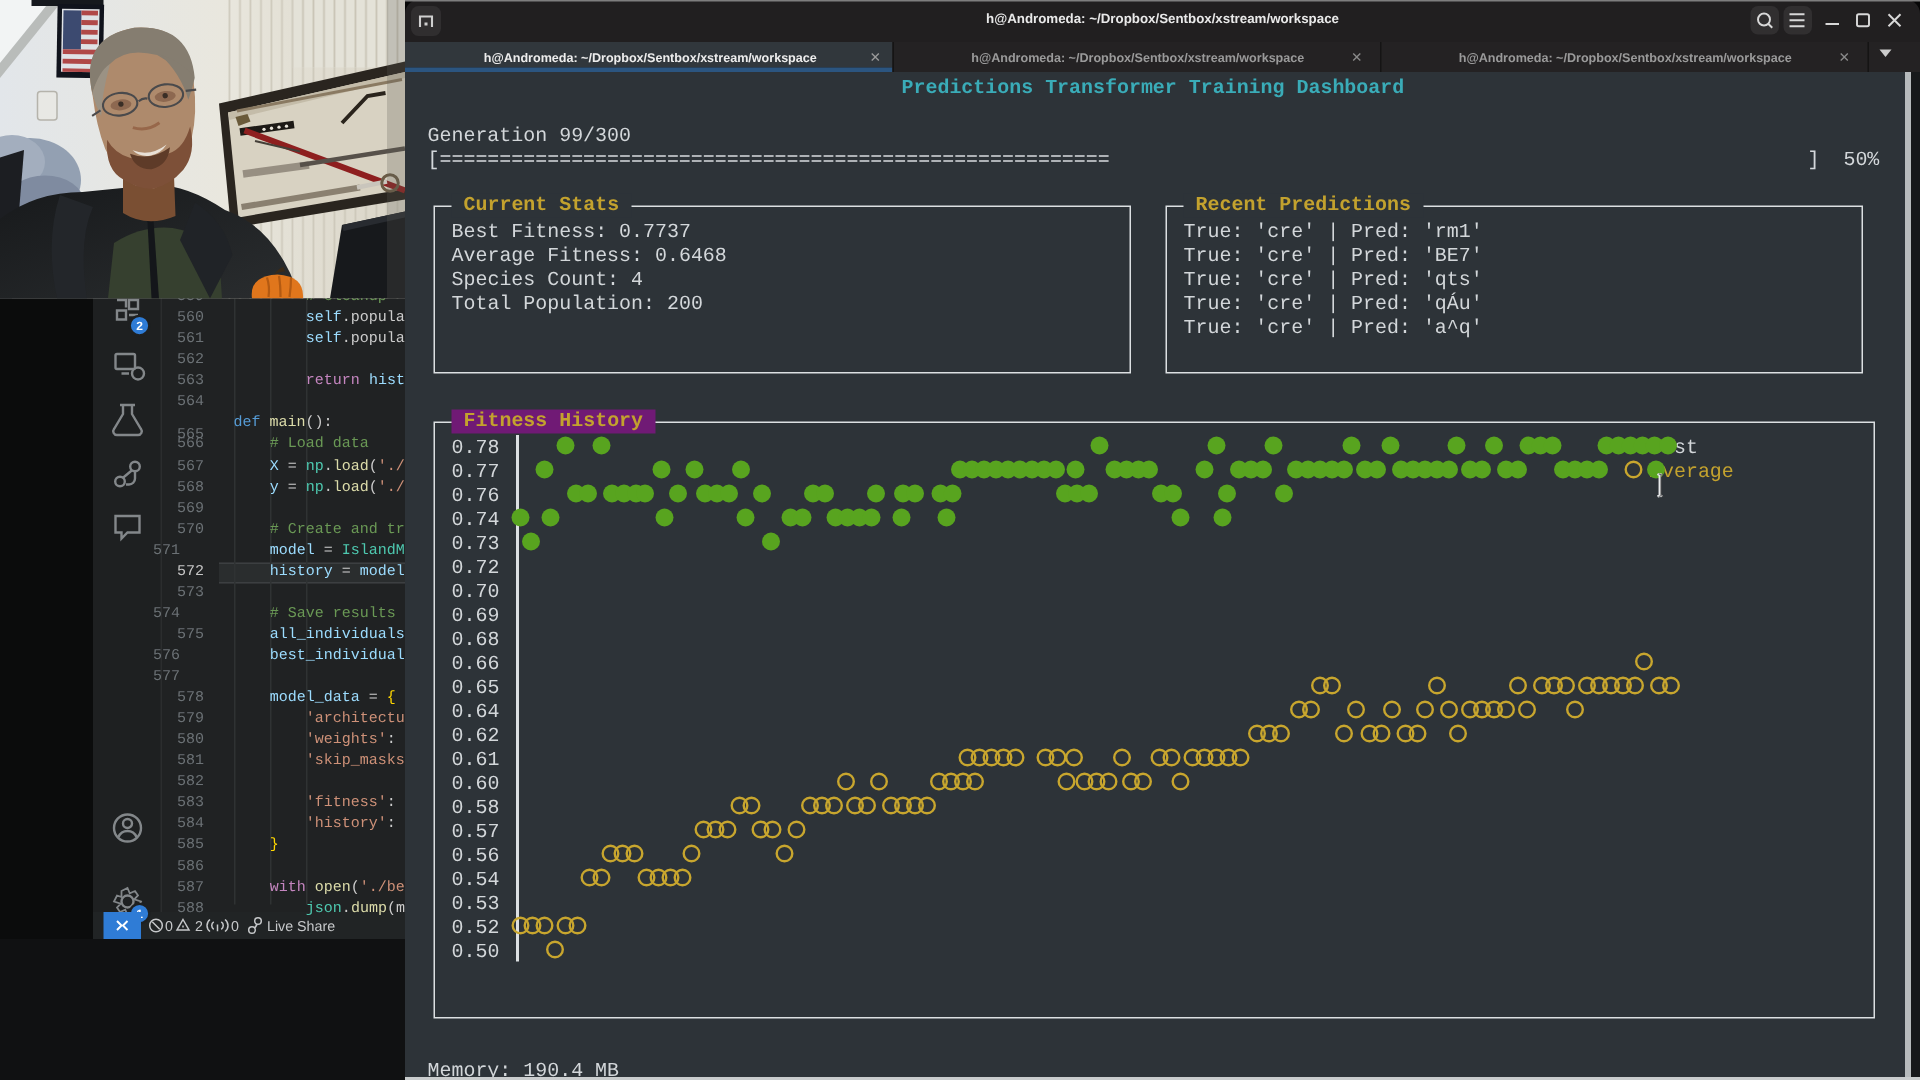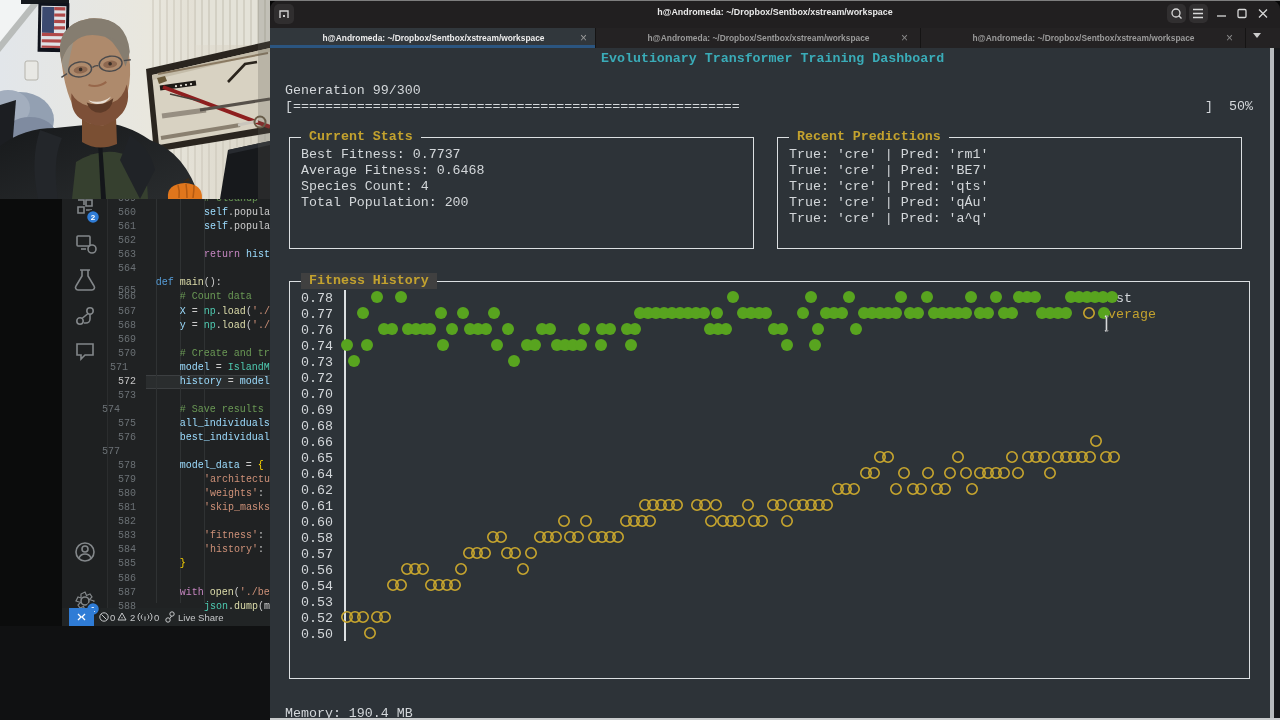--- a/index.html
+++ b/index.html
@@ -62,38 +62,38 @@
 <div class="crow" style="left:203.9px;top:206.2px"><span style="color:#9cdcfe">self</span><span style="color:#cccccc">.population[i] = n</span></div>
 <div class="crow" style="left:102px;top:220.2px;width:34px;text-align:right;color:#6b7175">561</div>
 <div class="crow" style="left:203.9px;top:220.2px"><span style="color:#9cdcfe">self</span><span style="color:#cccccc">.population[j] = n</span></div>
 <div class="crow" style="left:102px;top:234.2px;width:34px;text-align:right;color:#6b7175">562</div>
 <div class="crow" style="left:102px;top:248.3px;width:34px;text-align:right;color:#6b7175">563</div>
 <div class="crow" style="left:203.9px;top:248.3px"><span style="color:#c586c0">return</span><span style="color:#ccc"> </span><span style="color:#9cdcfe">history</span></div>
 <div class="crow" style="left:102px;top:262.4px;width:34px;text-align:right;color:#6b7175">564</div>
 <div class="crow" style="left:102px;top:284px;width:34px;text-align:right;color:#6b7175">565</div>
 <div class="crow" style="left:155.7px;top:276.4px"><span style="color:#569cd6">def</span><span style="color:#ccc"> </span><span style="color:#dcdcaa">main</span><span style="color:#cccccc">():</span></div>
 <div class="crow" style="left:102px;top:290.4px;width:34px;text-align:right;color:#6b7175">566</div>
-<div class="crow" style="left:179.8px;top:290.4px"><span style="color:#6a9955"># Count data</span></div>
+<div class="crow" style="left:179.8px;top:290.4px"><span style="color:#6a9955"># Load data</span></div>
 <div class="crow" style="left:102px;top:304.5px;width:34px;text-align:right;color:#6b7175">567</div>
 <div class="crow" style="left:179.8px;top:304.5px"><span style="color:#9cdcfe">X</span><span style="color:#cccccc"> = </span><span style="color:#4ec9b0">np</span><span style="color:#cccccc">.</span><span style="color:#dcdcaa">load</span><span style="color:#cccccc">(</span><span style="color:#ce9178">'./X.npy'</span></div>
 <div class="crow" style="left:102px;top:318.6px;width:34px;text-align:right;color:#6b7175">568</div>
 <div class="crow" style="left:179.8px;top:318.6px"><span style="color:#9cdcfe">y</span><span style="color:#cccccc"> = </span><span style="color:#4ec9b0">np</span><span style="color:#cccccc">.</span><span style="color:#dcdcaa">load</span><span style="color:#cccccc">(</span><span style="color:#ce9178">'./y.npy'</span></div>
 <div class="crow" style="left:102px;top:332.6px;width:34px;text-align:right;color:#6b7175">569</div>
 <div class="crow" style="left:102px;top:346.6px;width:34px;text-align:right;color:#6b7175">570</div>
 <div class="crow" style="left:179.8px;top:346.6px"><span style="color:#6a9955"># Create and train</span></div>
-<div class="crow" style="left:102px;top:360.7px;width:34px;text-align:center;color:#6b7175">571</div>
+<div class="crow" style="left:102px;top:360.7px;width:34px;text-align:left;color:#6b7175">571</div>
 <div class="crow" style="left:179.8px;top:360.7px"><span style="color:#9cdcfe">model</span><span style="color:#cccccc"> = </span><span style="color:#4ec9b0">IslandModel</span><span style="color:#cccccc">(</span></div>
 <div class="crow" style="left:102px;top:374.8px;width:34px;text-align:right;color:#c6c6c6">572</div>
 <div class="crow" style="left:179.8px;top:374.8px"><span style="color:#9cdcfe">history</span><span style="color:#cccccc"> = </span><span style="color:#9cdcfe">model</span><span style="color:#cccccc">.train(</span></div>
 <div class="crow" style="left:102px;top:388.8px;width:34px;text-align:right;color:#6b7175">573</div>
 <div class="crow" style="left:102px;top:402.9px;width:34px;text-align:left;color:#6b7175">574</div>
 <div class="crow" style="left:179.8px;top:402.9px"><span style="color:#6a9955"># Save results</span></div>
 <div class="crow" style="left:102px;top:416.9px;width:34px;text-align:right;color:#6b7175">575</div>
 <div class="crow" style="left:179.8px;top:416.9px"><span style="color:#9cdcfe">all_individuals</span><span style="color:#cccccc"> = m</span></div>
-<div class="crow" style="left:102px;top:431.0px;width:34px;text-align:right;color:#6b7175">576</div>
+<div class="crow" style="left:102px;top:431.0px;width:34px;color:#6b7175">576</div>
 <div class="crow" style="left:179.8px;top:431.0px"><span style="color:#9cdcfe">best_individual</span><span style="color:#cccccc"> = m</span></div>
 <div class="crow" style="left:102px;top:445.0px;width:34px;text-align:left;color:#6b7175">577</div>
 <div class="crow" style="left:102px;top:459.0px;width:34px;text-align:right;color:#6b7175">578</div>
 <div class="crow" style="left:179.8px;top:459.0px"><span style="color:#9cdcfe">model_data</span><span style="color:#cccccc"> = </span><span style="color:#ffd700">{</span></div>
 <div class="crow" style="left:102px;top:473.1px;width:34px;text-align:right;color:#6b7175">579</div>
 <div class="crow" style="left:203.9px;top:473.1px"><span style="color:#ce9178">'architecture'</span><span style="color:#cccccc">:</span></div>
 <div class="crow" style="left:102px;top:487.1px;width:34px;text-align:right;color:#6b7175">580</div>
 <div class="crow" style="left:203.9px;top:487.1px"><span style="color:#ce9178">'weights'</span><span style="color:#cccccc">: [</span></div>
 <div class="crow" style="left:102px;top:501.2px;width:34px;text-align:right;color:#6b7175">581</div>
 <div class="crow" style="left:203.9px;top:501.2px"><span style="color:#ce9178">'skip_masks'</span><span style="color:#cccccc">: </span></div>
@@ -159,30 +159,30 @@
 <div class="ab" style="left:580px;top:31px;font-size:12px;color:#9a9a9a">×</div>
 <div class="ab" style="left:595px;top:28px;width:325px;height:20px;background:#242223;border-left:1px solid #151414"></div>
 <div class="ab" style="left:616px;top:33px;width:285px;text-align:center;font-size:8.4px;font-weight:bold;color:#9a9a9a">h@Andromeda: ~/Dropbox/Sentbox/xstream/workspace</div>
 <div class="ab" style="left:901px;top:31px;font-size:12px;color:#8a8a8a">×</div>
 <div class="ab" style="left:920px;top:28px;width:325px;height:20px;background:#242223;border-left:1px solid #151414"></div>
 <div class="ab" style="left:941px;top:33px;width:285px;text-align:center;font-size:8.4px;font-weight:bold;color:#9a9a9a">h@Andromeda: ~/Dropbox/Sentbox/xstream/workspace</div>
 <div class="ab" style="left:1226px;top:31px;font-size:12px;color:#8a8a8a">×</div>
 <div class="ab" style="left:1245px;top:28px;width:35px;height:20px;background:#242223;border-left:1px solid #151414"></div>
 <div class="ab" style="left:1253px;top:33px;width:0;height:0;border-left:4px solid transparent;border-right:4px solid transparent;border-top:5px solid #cccccc"></div>
 <div class="ab" style="left:270px;top:48px;width:1010px;height:672px;background:#2d3338"></div>
-<div class="trow" style="left:601px;top:50.5px;font-weight:bold;color:#3aacb8">Evolutionary Transformer Training Dashboard</div>
+<div class="trow" style="left:601px;top:50.5px;font-weight:bold;color:#3aacb8">Predictions Transformer Training Dashboard</div>
 <div class="trow" style="left:285px;top:82.5px;color:#d3d7da">Generation 99/300</div>
 <div class="trow" style="left:285px;top:98.5px;color:#d3d7da">[========================================================</div>
 <div class="trow" style="left:1205px;top:98.5px;color:#d3d7da">]  50%</div>
 <div class="ab" style="left:288.5px;top:136.5px;width:465px;height:112px;border:1.6px solid #dce0e2"></div>
 <div class="trow" style="left:301px;top:128.5px;background:#2d3338;color:#c3a22e;font-weight:bold;padding:0 8px">Current Stats</div>
 <div class="ab" style="left:776.5px;top:136.5px;width:465px;height:112px;border:1.6px solid #dce0e2"></div>
 <div class="trow" style="left:789px;top:128.5px;background:#2d3338;color:#c3a22e;font-weight:bold;padding:0 8px">Recent Predictions</div>
 <div class="ab" style="left:288.5px;top:280.5px;width:961px;height:398px;border:1.6px solid #dce0e2"></div>
-<div class="trow" style="left:301px;top:272.5px;background:#404040;color:#c3a22e;font-weight:bold;padding:0 8px">Fitness History</div>
+<div class="trow" style="left:301px;top:272.5px;background:#701a75;color:#c3a22e;font-weight:bold;padding:0 8px">Fitness History</div>
 <div class="trow" style="left:301px;top:146.5px;color:#d3d7da">Best Fitness: 0.7737</div>
 <div class="trow" style="left:301px;top:162.5px;color:#d3d7da">Average Fitness: 0.6468</div>
 <div class="trow" style="left:301px;top:178.5px;color:#d3d7da">Species Count: 4</div>
 <div class="trow" style="left:301px;top:194.5px;color:#d3d7da">Total Population: 200</div>
 <div class="trow" style="left:789px;top:146.5px;color:#d3d7da">True: 'cre' | Pred: 'rm1'</div>
 <div class="trow" style="left:789px;top:162.5px;color:#d3d7da">True: 'cre' | Pred: 'BE7'</div>
 <div class="trow" style="left:789px;top:178.5px;color:#d3d7da">True: 'cre' | Pred: 'qts'</div>
 <div class="trow" style="left:789px;top:194.5px;color:#d3d7da">True: 'cre' | Pred: 'qÁu'</div>
 <div class="trow" style="left:789px;top:210.5px;color:#d3d7da">True: 'cre' | Pred: 'a^q'</div>
 <div class="trow" style="left:301px;top:290.5px;color:#d3d7da">0.78</div>

